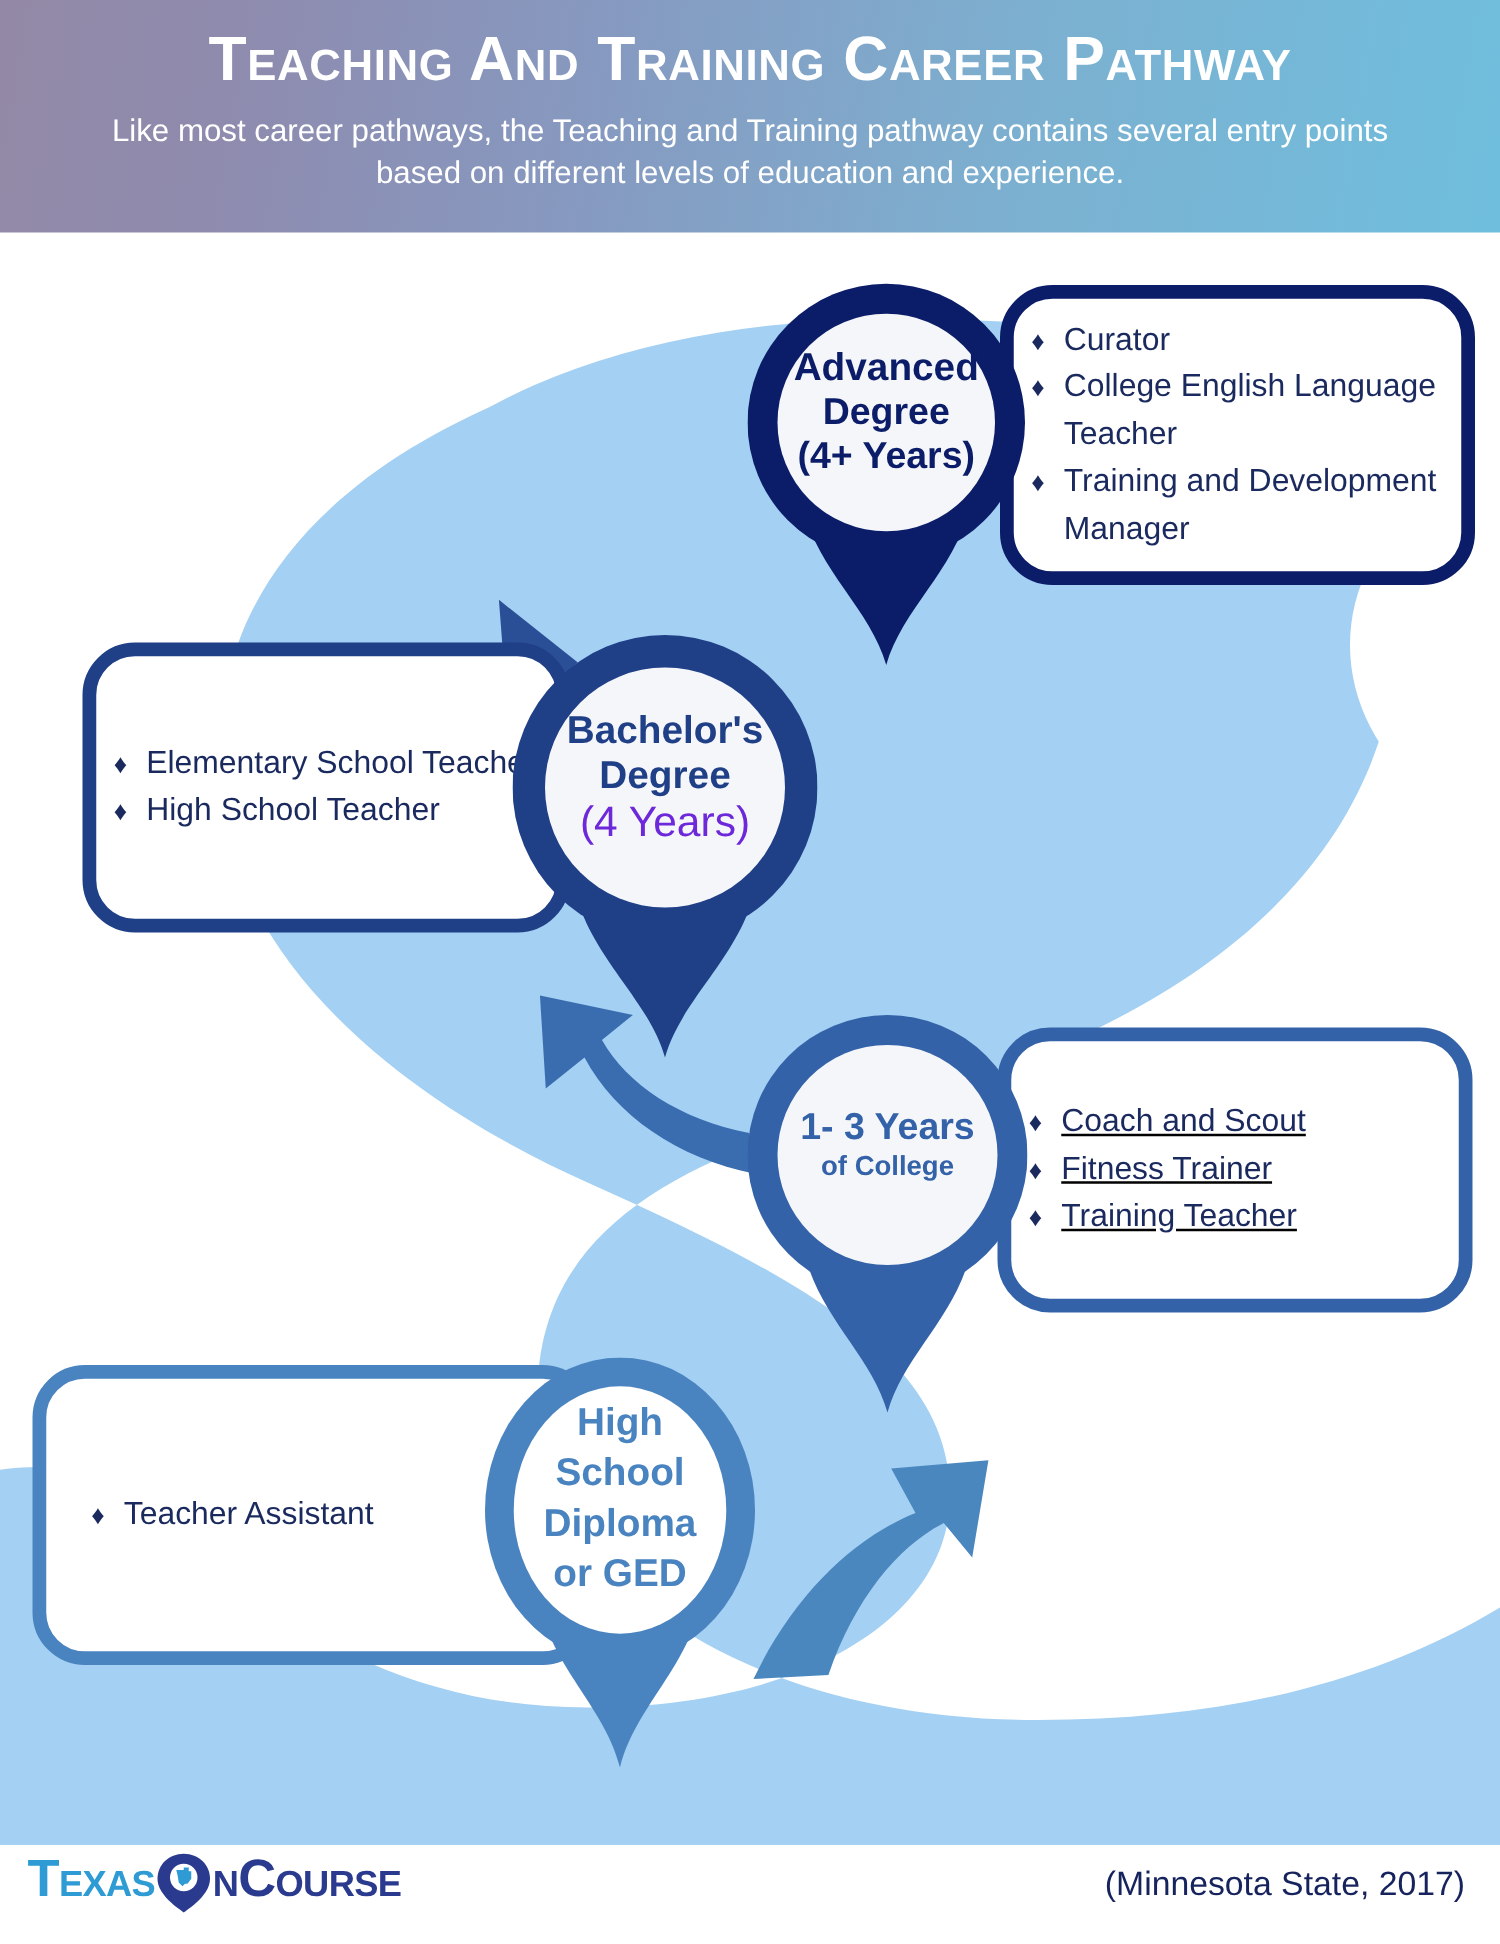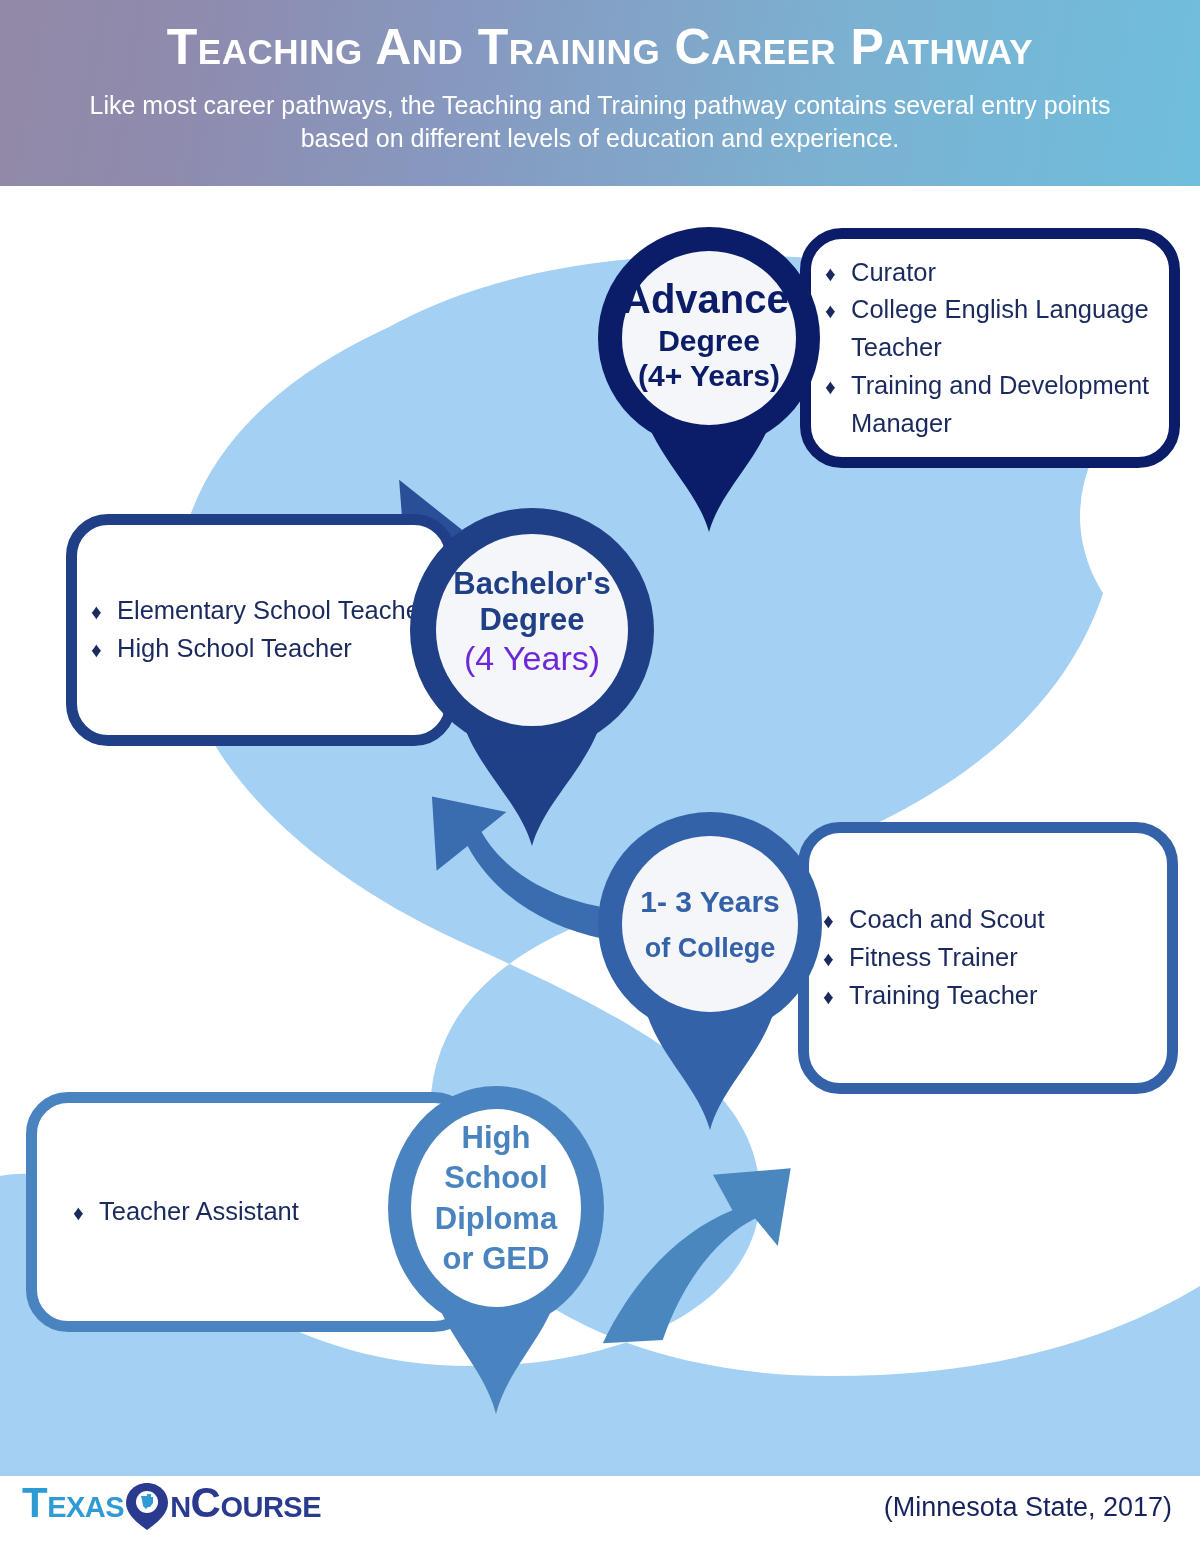--- a/index.html
+++ b/index.html
@@ -170,21 +170,21 @@
       <li><span class="dia">♦</span><span>Training and Development Manager</span></li>
     </ul>
   </div>
   <div class="pin" style="left:598px;top:214px;width:222px;height:320px;">
     <svg width="222" height="320" viewBox="0 0 222 320" style="position:absolute;left:0;top:0;">
       <path d="M 111 318 C 96 265, 40 232, 40 160 L 182 160 C 182 232, 126 265, 111 318 Z" fill="#0b1d68"></path>
       <circle cx="111" cy="124" r="111" fill="#0b1d68"></circle>
       <circle cx="111" cy="124" r="87" fill="#f5f6fa"></circle>
     </svg>
     <div style="position:absolute;left:24px;top:62px;width:174px;text-align:center;">
-      <span style="display:block;font-weight:bold;font-size:40px;line-height:1.17;color:#0b1d68;">Advanced</span>
+      <span style="display:block;font-weight:bold;font-size:31px;line-height:1.17;color:#0b1d68;">Advanced</span>
       <span style="display:block;font-weight:bold;font-size:30px;line-height:1.17;color:#0b1d68;">Degree</span>
       <span style="display:block;font-weight:bold;font-size:30px;line-height:1.17;color:#0b1d68;">(4+ Years)</span>
     </div>
   </div>
 </div>
 
 <div class="stage">
   <div class="card" style="left:66px;top:514px;width:390px;height:232px;border-color:#1f3f87;">
     <ul class="bullets">
       <li><span class="dia">♦</span><span>Elementary School Teacher</span></li>
@@ -199,36 +199,36 @@
     </svg>
     <div style="position:absolute;left:24px;top:58px;width:196px;text-align:center;">
       <span style="display:block;font-weight:bold;font-size:31px;line-height:1.17;color:#1f3f87;">Bachelor's</span>
       <span style="display:block;font-weight:bold;font-size:31px;line-height:1.17;color:#1f3f87;">Degree</span>
       <span style="display:block;font-weight:normal;font-size:34px;line-height:1.17;color:#6d28d9;">(4 Years)</span>
     </div>
   </div>
 </div>
 
 <div class="stage">
-  <div class="card" style="left:798px;top:822px;width:380px;height:272px;border-color:#3362a8;">
+  <div class="card" style="left:798px;top:822px;width:380px;height:228px;border-color:#3362a8;text-decoration:underline;">
     <ul class="bullets">
       <li><span class="dia">♦</span><span>Coach and Scout</span></li>
       <li><span class="dia">♦</span><span>Fitness Trainer</span></li>
       <li><span class="dia">♦</span><span>Training Teacher</span></li>
     </ul>
   </div>
   <div class="pin" style="left:598px;top:812px;width:224px;height:320px;">
     <svg width="224" height="320" viewBox="0 0 224 320" style="position:absolute;left:0;top:0;">
       <path d="M 112 318 C 97 264, 42 232, 42 160 L 182 160 C 182 232, 127 264, 112 318 Z" fill="#3362a8"></path>
       <circle cx="112" cy="112" r="112" fill="#3362a8"></circle>
       <circle cx="112" cy="112" r="88" fill="#f5f6fa"></circle>
     </svg>
     <div style="position:absolute;left:20px;top:72px;width:184px;text-align:center;">
       <span style="display:block;font-weight:bold;font-size:30px;line-height:1.2;color:#3362a8;">1- 3 Years</span>
-      <span style="display:block;font-weight:bold;font-size:27px;line-height:1.2;color:#3362a8;margin-top:12px;">of College</span>
+      <span style="display:block;font-weight:bold;font-size:22px;line-height:1.2;color:#3362a8;">of College</span>
     </div>
   </div>
 </div>
 
 <div class="stage">
   <div class="card" style="left:26px;top:1092px;width:450px;height:240px;border-color:#4a84c0;">
     <ul class="bullets" style="padding-left:36px;">
       <li><span class="dia">♦</span><span>Teacher Assistant</span></li>
     </ul>
   </div>

